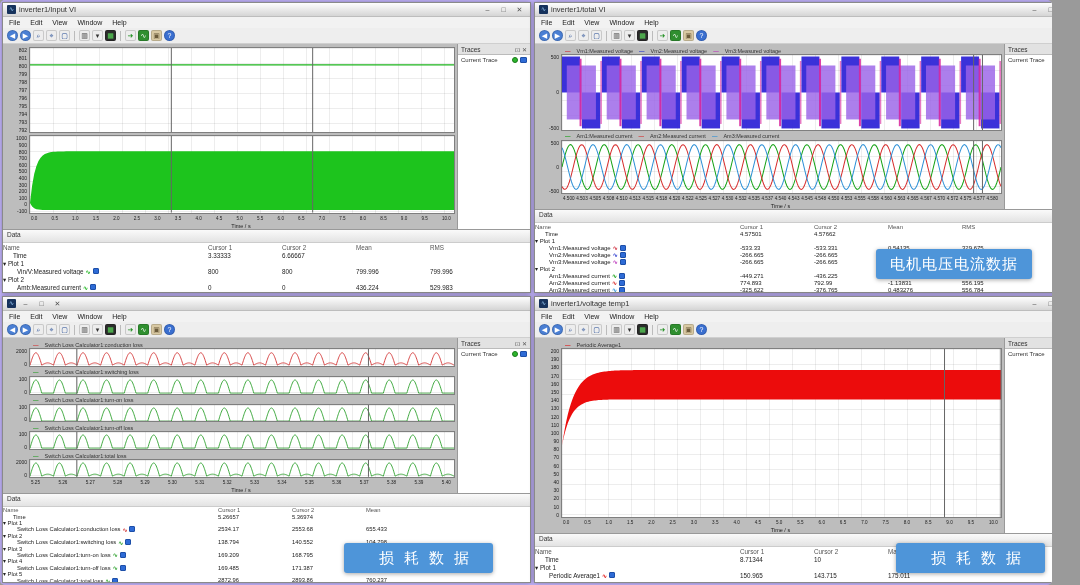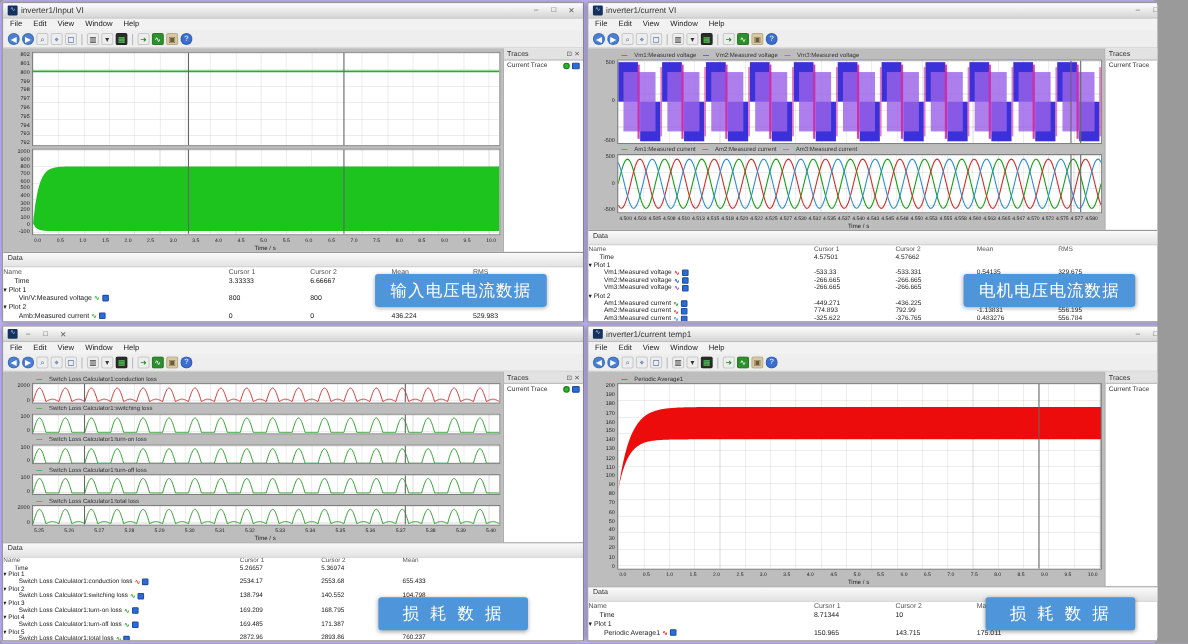--- a/index.html
+++ b/index.html
@@ -50,21 +50,21 @@
   .ind2{padding-left:14px;box-sizing:border-box;}
   .squig{font-size:6px;font-weight:bold;}
   .sbtn{width:6px;height:6px;background:#2e6bd6;border-radius:1px;flex:0 0 auto;border:1px solid #1d4fa8;box-sizing:border-box;}
   .mid .trow{height:7px;font-size:6px;}
   .small .trow{height:6.4px;font-size:5.8px;}
   .small .tc-name{flex-basis:215px;}
   .overlay-label{position:absolute;z-index:20;color:#fff;background:#4e95d9;height:30px;display:flex;
     align-items:center;justify-content:center;font-size:15px;border-radius:3px;box-shadow:0 1px 4px rgba(0,0,0,.35);
     padding:0 14px;white-space:nowrap;}
   .lbl-wide{letter-spacing:1px;}
-  .lbl-short{letter-spacing:10px;padding-left:22px;}
+  .lbl-short{letter-spacing:10px;padding-left:35px;}
 </style>
 </head>
 <body>
 
 <div id="stage">
 
   <div class="win" style="left:2px;top:2px;width:529px;height:291px;">
     <div class="titlebar">
       <span class="appicon">∿</span>
       <span class="title">inverter1/Input VI</span>
@@ -229,21 +229,21 @@
             <span class="tc-val">436.224</span>
             <span class="tc-val">529.983</span>
           </div>
         </div>
     </div>
   </div>
 
   <div class="win" style="left:534px;top:2px;width:544px;height:291px;">
     <div class="titlebar">
       <span class="appicon">∿</span>
-      <span class="title">inverter1/current VI</span>
+      <span class="title">inverter1/total VI</span>
       <span class="wctl">–</span>
       <span class="wctl">□</span>
       <span class="wctl">✕</span>
     </div>
     <div class="menubar">
       <span>File</span>
       <span>Edit</span>
       <span>View</span>
       <span>Window</span>
       <span>Help</span>
@@ -754,21 +754,21 @@
             <span class="tc-val">2893.86</span>
             <span class="tc-val">760.237</span>
           </div>
         </div>
     </div>
   </div>
 
   <div class="win" style="left:534px;top:296px;width:544px;height:287px;">
     <div class="titlebar">
       <span class="appicon">∿</span>
-      <span class="title">inverter1/current temp1</span>
+      <span class="title">inverter1/voltage temp1</span>
       <span class="wctl">–</span>
       <span class="wctl">□</span>
       <span class="wctl">✕</span>
     </div>
     <div class="menubar">
       <span>File</span>
       <span>Edit</span>
       <span>View</span>
       <span>Window</span>
       <span>Help</span>
@@ -893,17 +893,16 @@
               <span class="sbtn"></span>
             </span>
             <span class="tc-val">150.965</span>
             <span class="tc-val">143.715</span>
             <span class="tc-val">175.011</span>
           </div>
         </div>
     </div>
   </div>
 
-  <div class="overlay-label lbl-wide" style="left:341px;top:249px;">输入电压电流数据</div>
   <div class="overlay-label lbl-wide" style="left:876px;top:249px;">电机电压电流数据</div>
   <div class="overlay-label lbl-short" style="left:344px;top:543px;">损耗数据</div>
   <div class="overlay-label lbl-short" style="left:896px;top:543px;">损耗数据</div>
 </div>
 
 </body></html>

